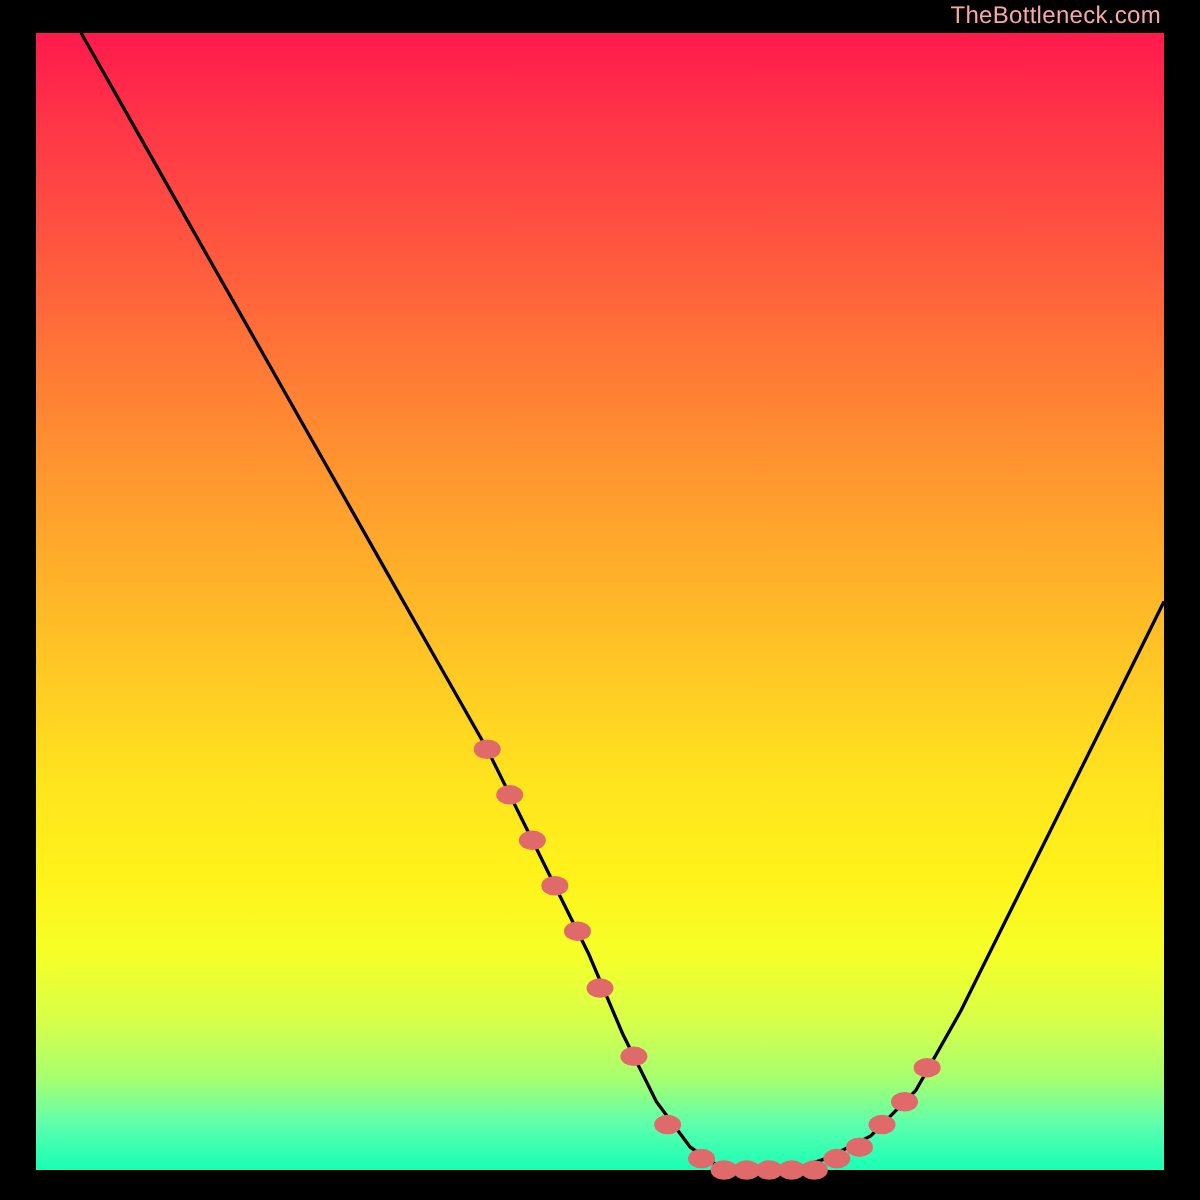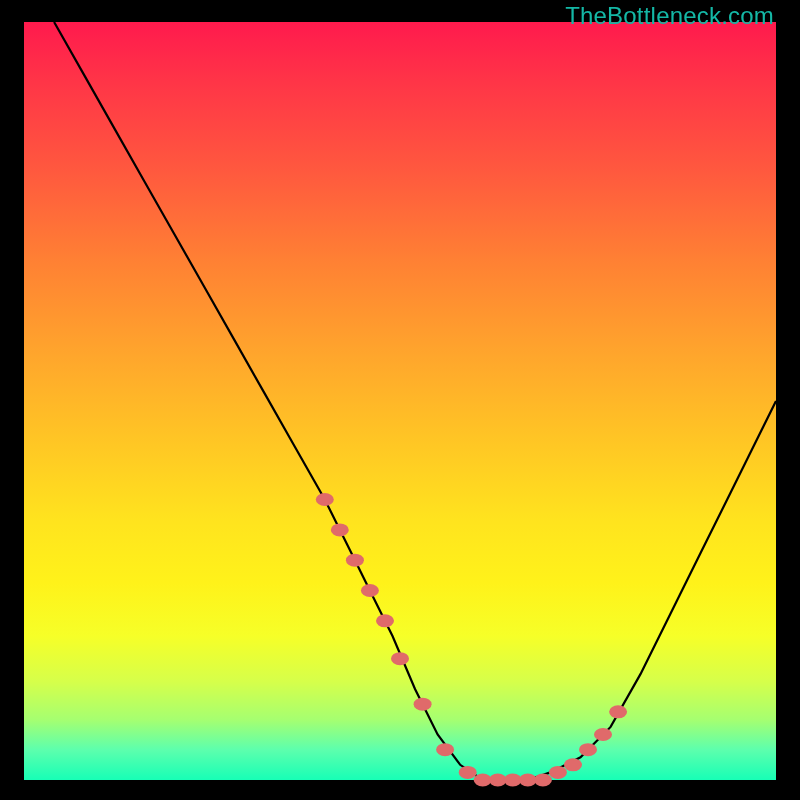--- a/index.html
+++ b/index.html
@@ -37,22 +37,22 @@
       #d6ff4a 87%,
       #a6ff70 92%,
       #5dffad 96%,
       #17ffb6 100%
     );
   }
   .watermark {
     position: absolute;
     top: 2px;
     right: 26px;
-    color: #14b8a6;
-    font-size: 24px;
+    color: #fca5a5;
+    font-size: 16px;
     font-weight: 500;
     letter-spacing: 0.2px;
     user-select: none;
   }
   svg.curve {
     position: absolute;
     left: 0; top: 0;
     width: 100%;
     height: 100%;
     overflow: visible;

